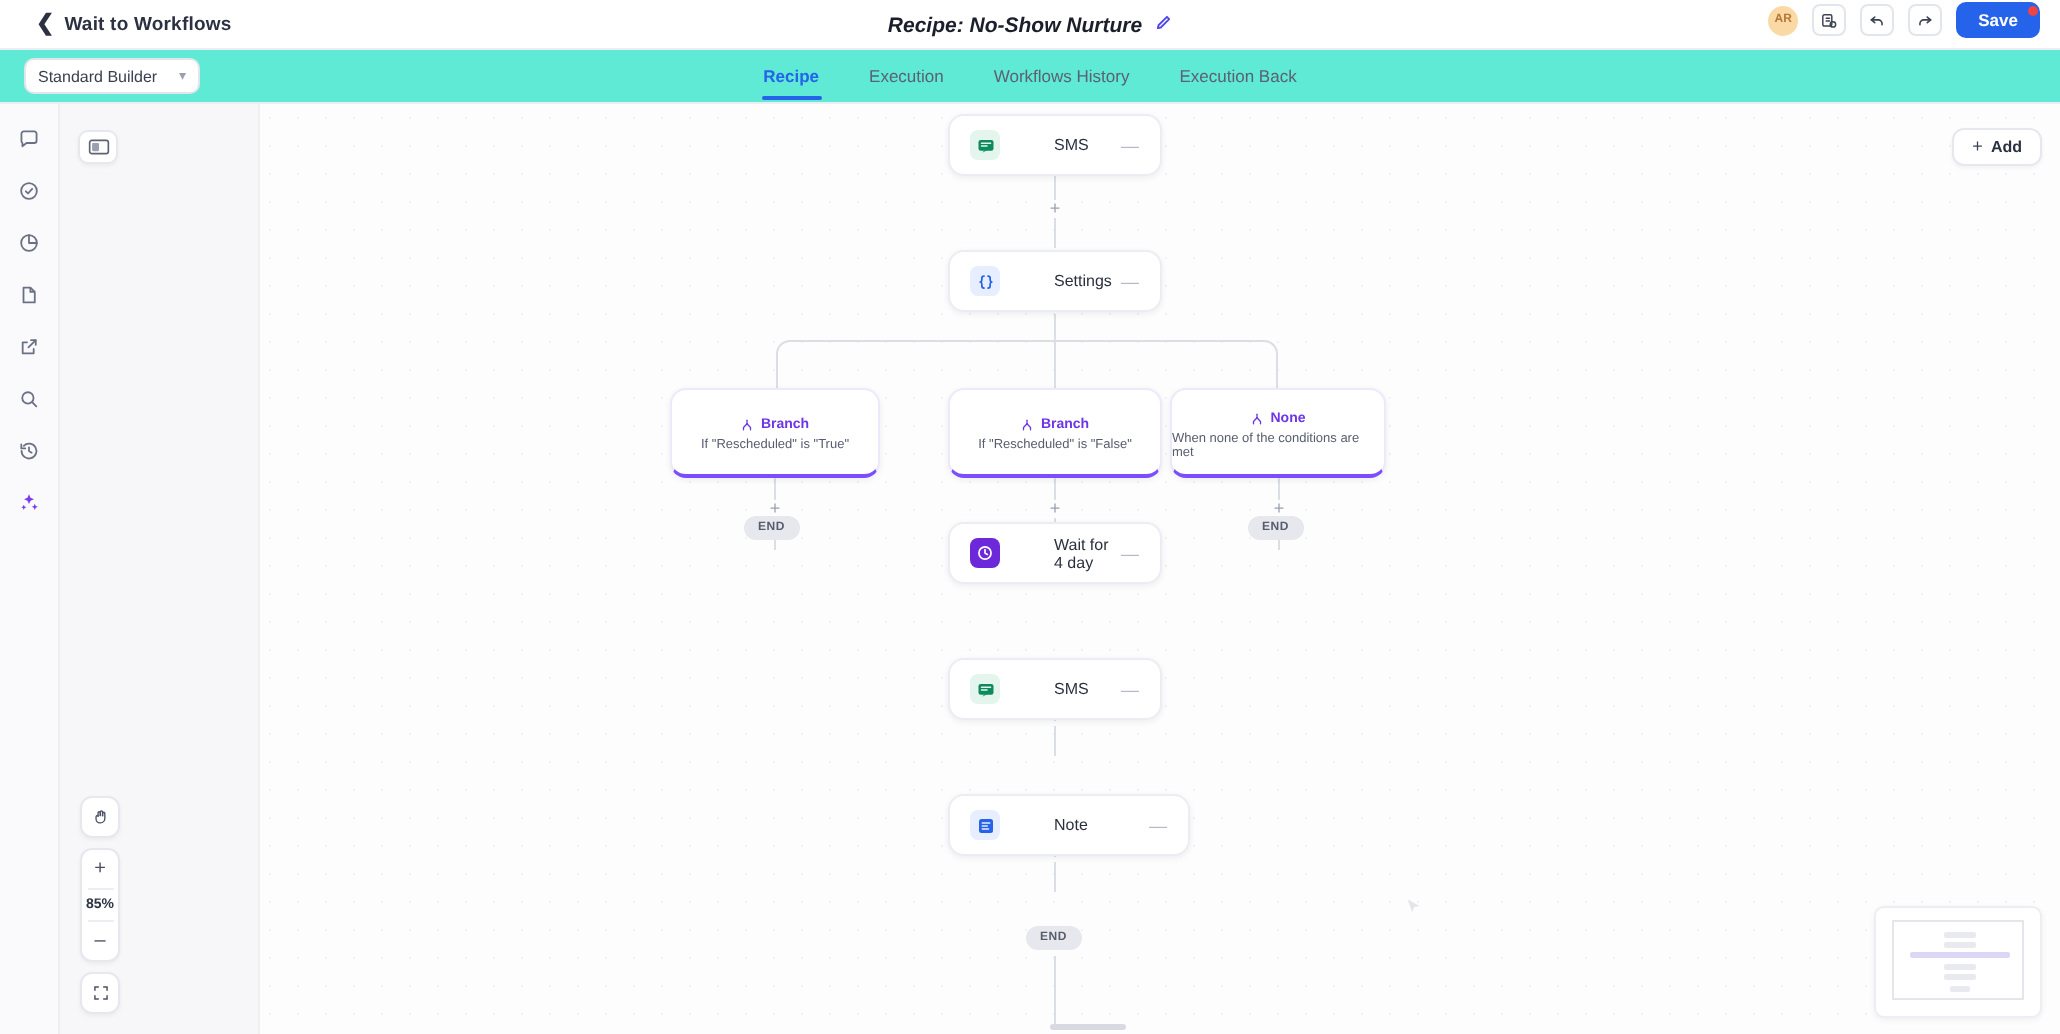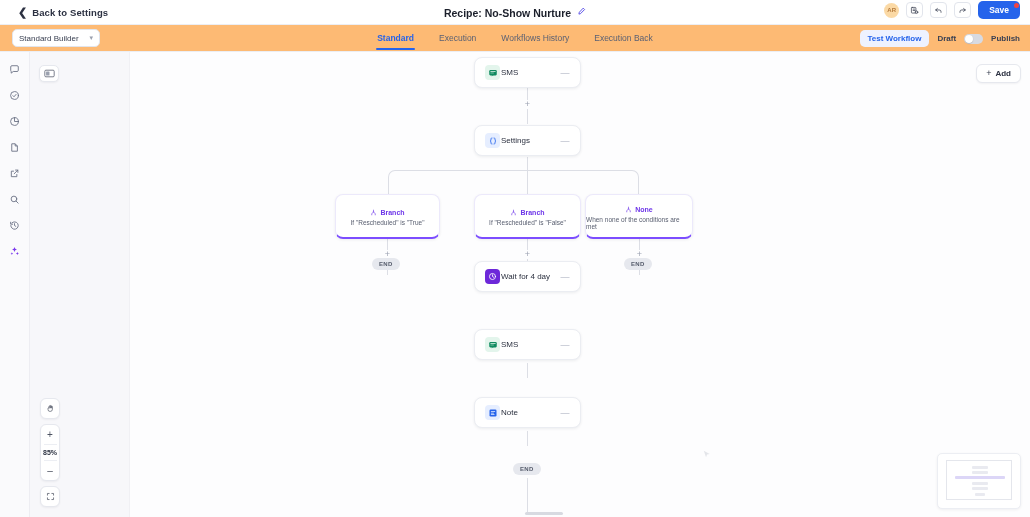--- a/index.html
+++ b/index.html
@@ -24,21 +24,21 @@
     margin-left: 18px; cursor: pointer;
   }
   .back-link .chev { font-size: 11px; color: #2c3142; line-height: 1; font-weight: 700; }
   .back-link .lbl { font-size: 9.5px; font-weight: 700; color: #2c3142; letter-spacing: 0.1px; }
 
   .recipe-title {
     position: absolute; left: 0; right: 0; top: 0; height: 25px;
     display: flex; align-items: center; justify-content: center; gap: 6px;
     pointer-events: none;
   }
-  .recipe-title .t { font-size: 10.5px; font-weight: 700; color: #1b1f2b; }
+  .recipe-title .t { font-size: 10.5px; font-weight: 700; color: #1b1f2b; font-style: italic; }
   .recipe-title .pencil { color: #4f46e5; font-size: 9px; pointer-events: auto; cursor: pointer; }
 
   .top-right {
     position: absolute; right: 10px; top: 0; height: 20px;
     display: flex; align-items: center; gap: 7px;
   }
   .avatar {
     width: 15px; height: 15px; border-radius: 50%;
     background: #fbd9a5; color: #b4793a;
     font-size: 6px; font-weight: 700;
@@ -59,21 +59,21 @@
     font-family: "Liberation Sans", sans-serif;
   }
   .save-dot {
     position: absolute; top: -2px; right: -2px;
     width: 5px; height: 5px; border-radius: 50%; background: #ef4444;
   }
 
   
   .subbar {
     position: absolute; top: 25px; left: 0; width: 1030px; height: 27px;
-    background: #fdba74; border-bottom: 1px solid #eceef3;
+    background: #5eead4; border-bottom: 1px solid #eceef3;
   }
   .builder-select {
     position: absolute; left: 12px; top: 4px;
     width: 88px; height: 18px;
     border: 1px solid #e2e5ec; border-radius: 5px; background: #fff;
     display: flex; align-items: center; justify-content: space-between;
     padding: 0 6px; cursor: pointer;
   }
   .builder-select .v { font-size: 8px; color: #3a4052; }
   .builder-select .cv { font-size: 7px; color: #9aa0ae; }
@@ -159,21 +159,21 @@
     position: absolute;
     background: #fff; border: 1px solid #ebedf2; border-radius: 8px;
     box-shadow: 0 1px 3px rgba(16,24,40,.07);
     display: flex; align-items: center; cursor: pointer;
   }
   .node .ico {
     width: 15px; height: 15px; border-radius: 4px;
     display: flex; align-items: center; justify-content: center;
     margin-left: 10px; flex: none;
   }
-  .node .nlabel { font-size: 8px; color: #2b303f; margin-left: 1px; flex: 1; }
+  .node .nlabel { font-size: 8px; color: #2b303f; margin-left: 27px; flex: 1; }
   .node .dots { font-size: 9px; color: #b4b9c6; margin-right: 10px; letter-spacing: 0.5px; }
 
   .branch-node {
     position: absolute;
     background: #fff; border: 1px solid #ece9fb; border-radius: 8px;
     border-bottom: 2.5px solid #7c4dff;
     box-shadow: 0 1px 3px rgba(16,24,40,.07);
     display: flex; flex-direction: column; align-items: center;
     justify-content: center; cursor: pointer; padding-top: 3px;
   }
@@ -245,21 +245,21 @@
   }
 </style>
 </head>
 <body>
 
 <div class="app">
 
   <div class="topbar">
     <div class="back-link">
       <span class="chev">❮</span>
-      <span class="lbl">Back to Settings</span>
+      <span class="lbl">Wait to Workflows</span>
     </div>
 
     <div class="recipe-title">
       <span class="t">Recipe: No-Show Nurture</span>
       <span class="pencil">
         <svg width="9" height="9" viewBox="0 0 16 16" fill="none" stroke="#4f46e5" stroke-width="1.6" stroke-linecap="round" stroke-linejoin="round">
             <path d="M11.5 2.5l2 2L6 12l-2.6.6L4 10z"></path>
           </svg>
       </span>
     </div>
@@ -292,34 +292,26 @@
     </div>
   </div>
 
   <div class="subbar">
     <div class="builder-select">
       <span class="v">Standard Builder</span>
       <span class="cv">▾</span>
     </div>
 
     <div class="tabs">
-      <div class="tab active">Standard</div>
+      <div class="tab active">Recipe</div>
       <div class="tab">Execution</div>
       <div class="tab">Workflows History</div>
       <div class="tab">Execution Back</div>
     </div>
 
-    <div class="subbar-right">
-      <button class="test-wf">Test Workflow</button>
-      <span class="draft-lbl">Draft</span>
-      <div class="toggle">
-        <div class="knob"></div>
-      </div>
-      <span class="publish-lbl">Publish</span>
-    </div>
   </div>
 
   <div class="rail">
     <div class="rail-ic">
       <svg width="11" height="11" viewBox="0 0 16 16" fill="none" stroke="#6b7184" stroke-width="1.3" stroke-linejoin="round">
           <path d="M2.5 4.2a1.7 1.7 0 0 1 1.7-1.7h7.6a1.7 1.7 0 0 1 1.7 1.7v5a1.7 1.7 0 0 1-1.7 1.7H6.2L3.2 13.3V10.9a1.7 1.7 0 0 1-.7-1.4z"></path>
         </svg>
     </div>
     <div class="rail-ic">
       <svg width="11" height="11" viewBox="0 0 16 16" fill="none" stroke="#6b7184" stroke-width="1.3" stroke-linecap="round" stroke-linejoin="round">
@@ -493,21 +485,21 @@
             <rect x="2" y="3.2" width="12" height="8.6" rx="1.8"></rect>
             <path d="M4.6 13.4l2.6-2.1h2z" fill="#0e8a5f"></path>
             <rect x="3.8" y="5.2" width="8.4" height="1.1" rx=".5" fill="#e3f5ec"></rect>
             <rect x="3.8" y="7.4" width="5.6" height="1.1" rx=".5" fill="#e3f5ec"></rect>
           </svg>
       </span>
       <span class="nlabel">SMS</span>
       <span class="dots">—</span>
     </div>
 
-    <div class="node" style="left:444px;top:345px;width:107px;height:31px;">
+    <div class="node" style="left:444px;top:345px;width:121px;height:31px;">
       <span class="ico" style="background:#e6eeff;">
         <svg width="10" height="10" viewBox="0 0 16 16" fill="#2563eb">
             <rect x="2.4" y="2.4" width="11.2" height="11.2" rx="2"></rect>
             <rect x="4.4" y="5" width="7.2" height="1.2" rx=".6" fill="#e6eeff"></rect>
             <rect x="4.4" y="7.4" width="5.2" height="1.2" rx=".6" fill="#e6eeff"></rect>
             <rect x="4.4" y="9.8" width="6.2" height="1.2" rx=".6" fill="#e6eeff"></rect>
           </svg>
       </span>
       <span class="nlabel">Note</span>
       <span class="dots">—</span>

